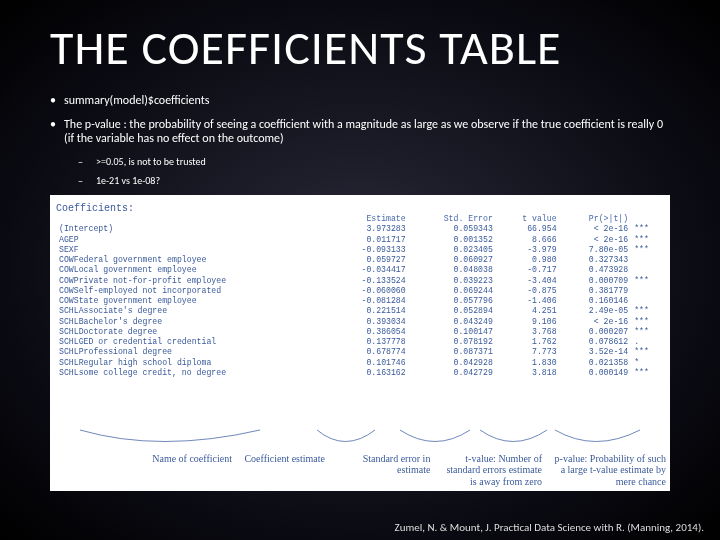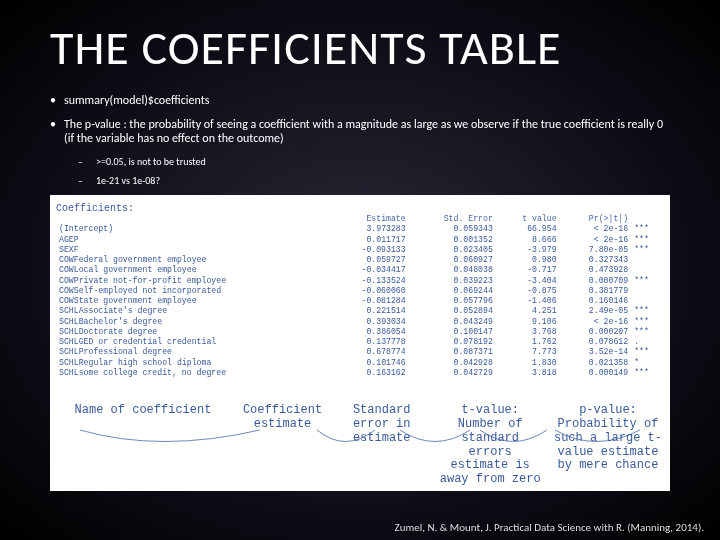--- a/index.html
+++ b/index.html
@@ -9,21 +9,21 @@
   .b1{display:flex;margin-bottom:10px}
   .b1 .dot{width:14px;flex-shrink:0}
   .b2{display:flex;margin-left:28px;margin-bottom:6px;font-size:10px}
   .b2 .dash{width:18px;flex-shrink:0}
   .imgbox{margin:8px 50px 0 50px;background:#fff;color:#333;padding:8px 6px 4px 6px;position:relative;height:296px}
   .coef-title{font-family:'Courier New',monospace;font-size:10px;color:#3a5a9a;}
   table{border-collapse:collapse;font-family:'Courier New',monospace;font-size:8.2px;color:#3a5a9a;line-height:1.25;width:100%}
   td{white-space:nowrap;padding:0 3px}
   td.r{text-align:right}
   .hdr td{color:#4a6aaa}
-  .labels{position:absolute;left:0;right:0;bottom:4px;display:flex;font-size:12px;color:#3a5a9a;font-family:Liberation Mono, monospace;text-align:center;line-height:1.15}
+  .labels{position:absolute;left:0;right:0;bottom:4px;display:flex;font-size:10px;color:#3a5a9a;font-family:Liberation Serif, serif;text-align:right;line-height:1.15}
   .lab{padding:0 4px}
   .lab1{width:30%}
   .lab2{width:15%}
   .lab3{width:17%}
   .lab4{width:18%}
   .lab5{width:20%}
   svg.arcs{position:absolute;left:0;top:0;width:100%;height:100%;pointer-events:none}
   .cite{position:absolute;right:16px;bottom:6px;font-size:11px;color:#ddd;}
 </style>
 </head>

